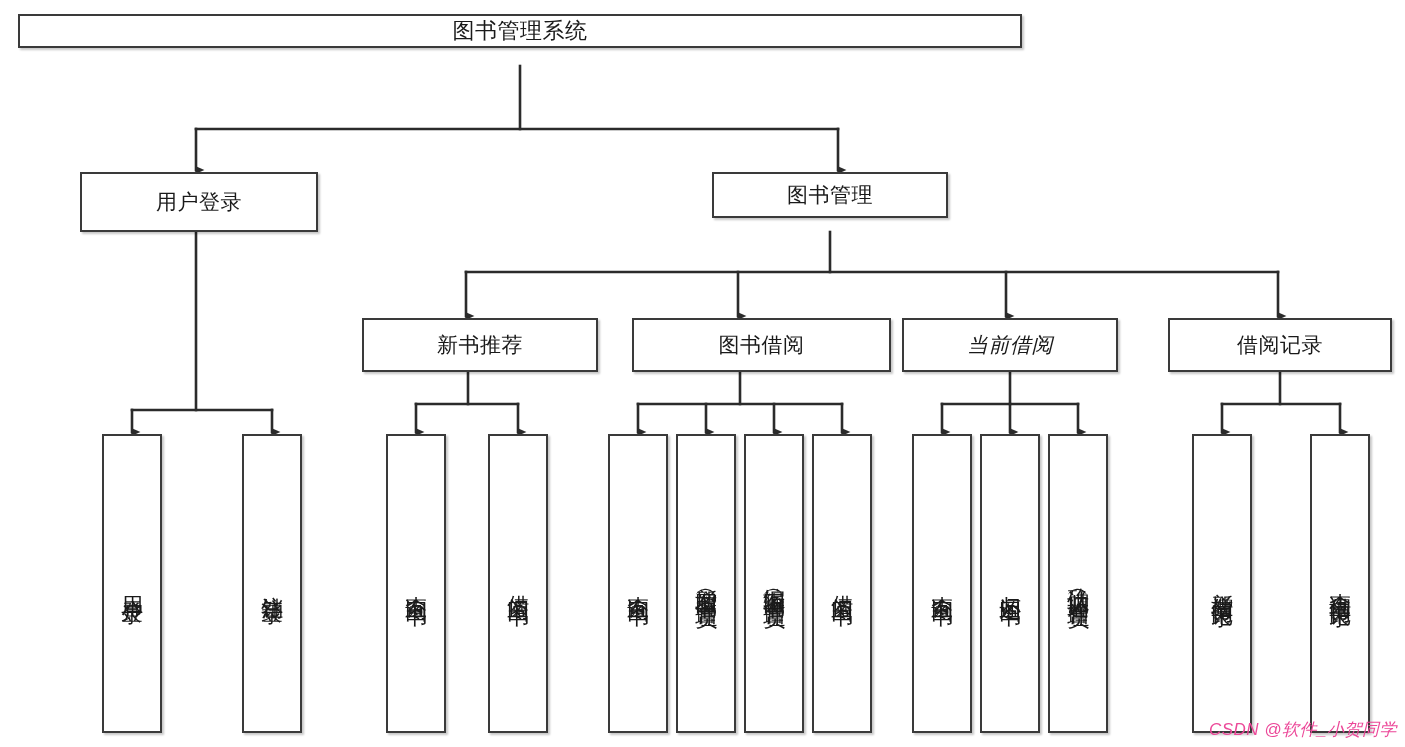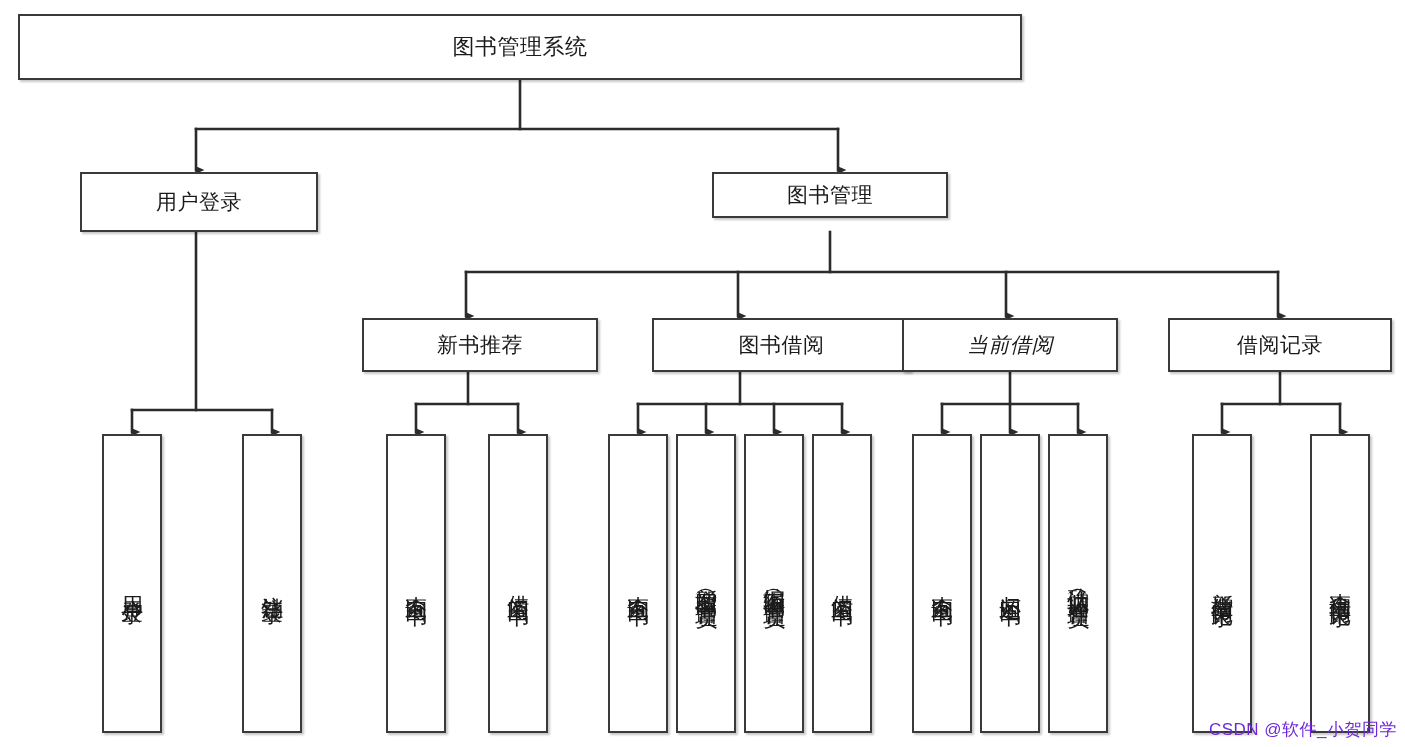--- a/index.html
+++ b/index.html
@@ -49,25 +49,26 @@
     line-height:1.30;
     letter-spacing:3px;
     white-space:normal;
     max-height:100%;
   }
 
   #watermark{
     position:absolute;
     right:8px;bottom:6px;
     font-size:17px;
-    color:#6d28d9;
+    color:#ec4899;
     letter-spacing:0.5px;
     z-index:5;
     white-space:nowrap;
     pointer-events:none;
+    font-style:italic;
   }
 </style>
 </head>
 <body>
 
 <div id="stage">
 
   <svg id="wires" viewBox="0 0 1405 747" xmlns="http://www.w3.org/2000/svg">
     <defs>
       <marker id="arrow" viewBox="0 0 12 12" refX="5.5" refY="9.6" markerWidth="11" markerHeight="11" orient="auto-start-reverse" markerUnits="userSpaceOnUse">
@@ -112,37 +113,37 @@
       <path d="M1010,404 L1010,432" marker-end="url(#arrow)"></path>
       <path d="M1078,404 L1078,432" marker-end="url(#arrow)"></path>
 
       <path d="M1280,372 L1280,404"></path>
       <path d="M1222,404 L1340,404"></path>
       <path d="M1222,404 L1222,432" marker-end="url(#arrow)"></path>
       <path d="M1340,404 L1340,432" marker-end="url(#arrow)"></path>
     </g>
   </svg>
 
-  <div class="node hbox" id="n-root" style="left:18px;top:14px;width:1004px;height:66px;">
+  <div class="node hbox" id="n-root" style="left:18px;top:14px;width:1004px;height:34px;">
     <span class="lbl">图书管理系统</span>
   </div>
 
   <div class="node hbox" style="left:80px;top:172px;width:238px;height:60px;">
     <span class="lbl">用户登录</span>
   </div>
 
   <div class="node hbox" style="left:712px;top:172px;width:236px;height:46px;">
     <span class="lbl">图书管理</span>
   </div>
 
   <div class="node hbox" style="left:362px;top:318px;width:236px;height:54px;">
     <span class="lbl">新书推荐</span>
   </div>
 
-  <div class="node hbox" style="left:632px;top:318px;width:259px;height:54px;margin-left:20px;">
+  <div class="node hbox" style="left:632px;top:318px;width:259px;height:54px;">
     <span class="lbl">图书借阅</span>
   </div>
 
   <div class="node hbox" style="left:902px;top:318px;width:216px;height:54px;font-style:italic;">
     <span class="lbl">当前借阅</span>
   </div>
 
   <div class="node hbox" style="left:1168px;top:318px;width:224px;height:54px;">
     <span class="lbl">借阅记录</span>
   </div>

